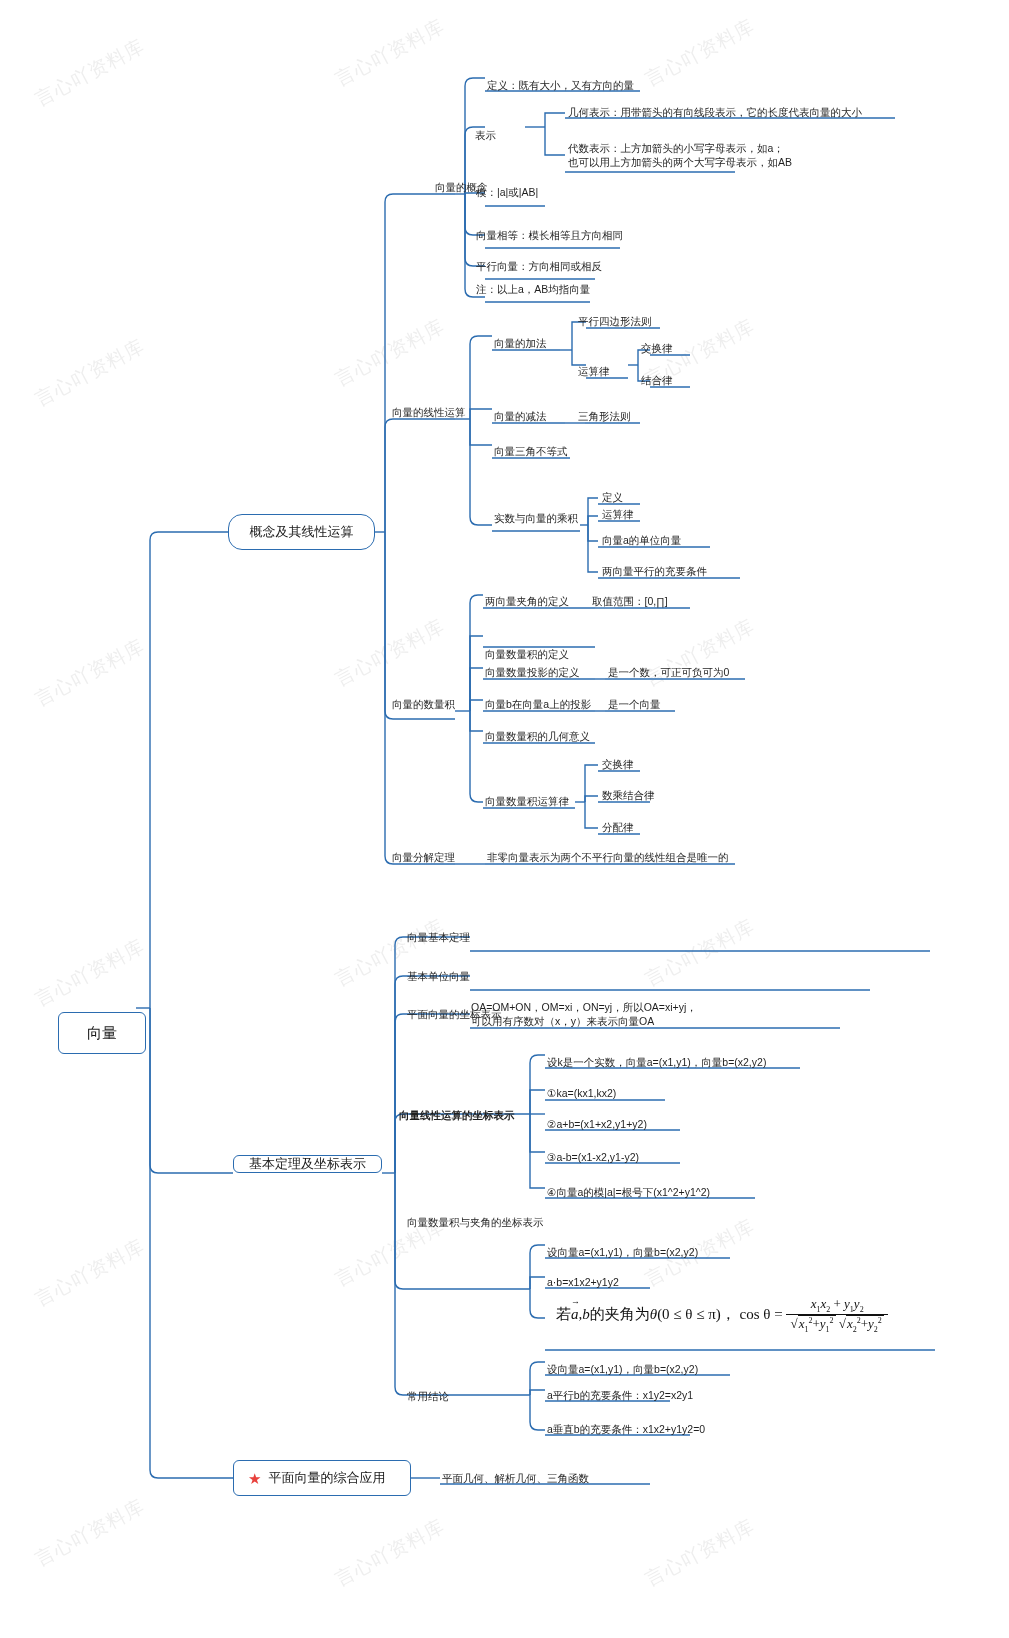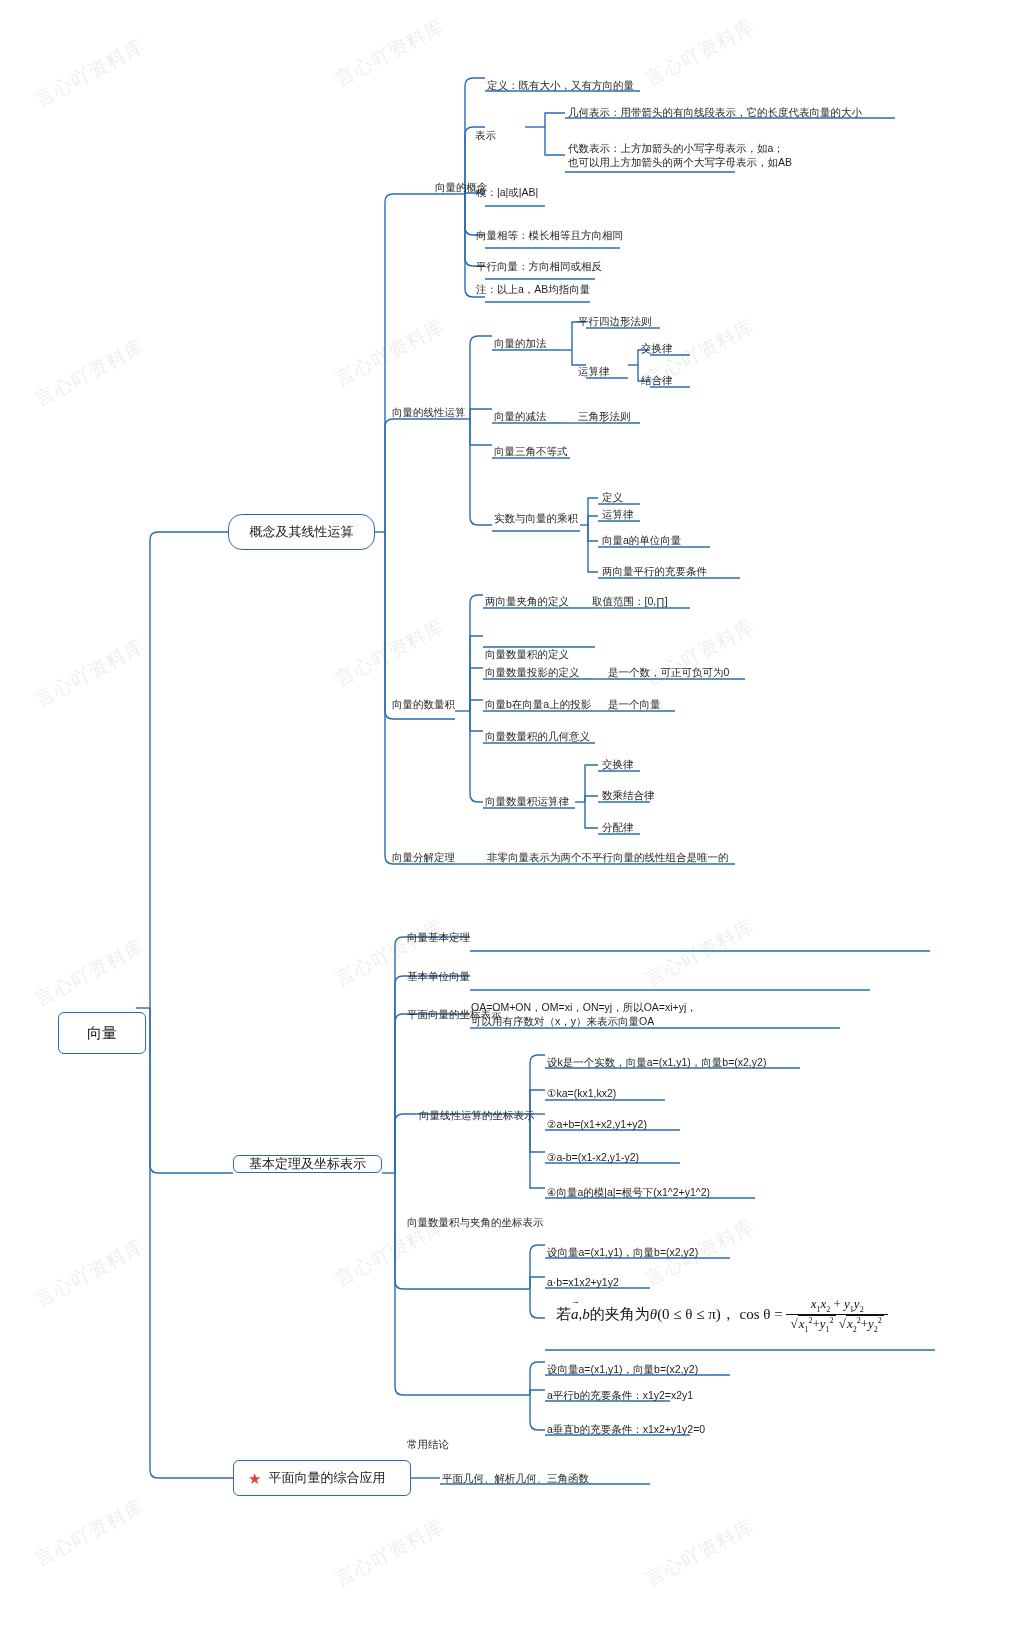--- a/index.html
+++ b/index.html
@@ -263,21 +263,21 @@
 
   <div class="node" style="left:392px;top:850px;">向量分解定理</div>
   <div class="node" style="left:487px;top:850px;">非零向量表示为两个不平行向量的线性组合是唯一的</div>
 
   <div class="node" style="left:407px;top:930px;">向量基本定理</div>
   <div class="node" style="left:407px;top:969px;">基本单位向量</div>
   <div class="node" style="left:407px;top:1007px;">平面向量的坐标表示</div>
   <div class="node" style="left:471px;top:1000px;">OA=OM+ON，OM=xi，ON=yj，所以OA=xi+yj，
 可以用有序数对（x，y）来表示向量OA</div>
 
-  <div class="node" style="left:419px;top:1108px;">向量线性运算的坐标表示</div>
+  <div class="node" style="left:399px;top:1108px;font-weight:bold;">向量线性运算的坐标表示</div>
   <div class="node" style="left:547px;top:1055px;">设k是一个实数，向量a=(x1,y1)，向量b=(x2,y2)</div>
   <div class="node" style="left:547px;top:1086px;">①ka=(kx1,kx2)</div>
   <div class="node" style="left:547px;top:1117px;">②a+b=(x1+x2,y1+y2)</div>
   <div class="node" style="left:547px;top:1150px;">③a-b=(x1-x2,y1-y2)</div>
   <div class="node" style="left:547px;top:1185px;">④向量a的模|a|=根号下(x1^2+y1^2)</div>
 
   <div class="node" style="left:407px;top:1215px;">向量数量积与夹角的坐标表示</div>
   <div class="node" style="left:547px;top:1245px;">设向量a=(x1,y1)，向量b=(x2,y2)</div>
   <div class="node" style="left:547px;top:1275px;">a·b=x1x2+y1y2</div>
 
@@ -287,20 +287,20 @@
     </span>
     <span class="frac">
       <span class="num"><i>x</i><sub>1</sub><i>x</i><sub>2</sub> + <i>y</i><sub>1</sub><i>y</i><sub>2</sub></span>
       <span class="den">
         <span class="sqrtsym">√</span><span class="sqrt"><i>x</i><sub>1</sub><sup>2</sup>+<i>y</i><sub>1</sub><sup>2</sup></span>
         <span class="sqrtsym">√</span><span class="sqrt"><i>x</i><sub>2</sub><sup>2</sup>+<i>y</i><sub>2</sub><sup>2</sup></span>
       </span>
     </span>
   </div>
 
-  <div class="node" style="left:407px;top:1389px;margin-top:48px;">常用结论</div>
+  <div class="node" style="left:407px;top:1389px;">常用结论</div>
   <div class="node" style="left:547px;top:1362px;">设向量a=(x1,y1)，向量b=(x2,y2)</div>
   <div class="node" style="left:547px;top:1388px;">a平行b的充要条件：x1y2=x2y1</div>
   <div class="node" style="left:547px;top:1422px;">a垂直b的充要条件：x1x2+y1y2=0</div>
 
   <div class="node" style="left:442px;top:1471px;">平面几何、解析几何、三角函数</div>
 
 </div>
 
 </body></html>

